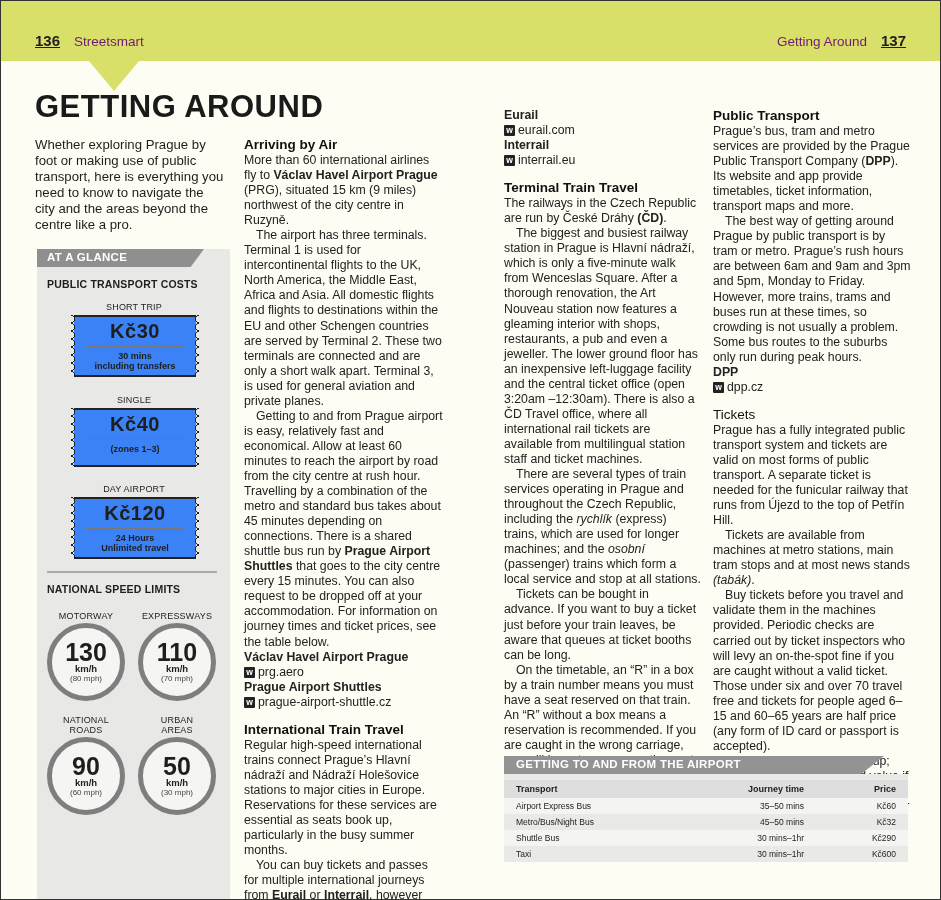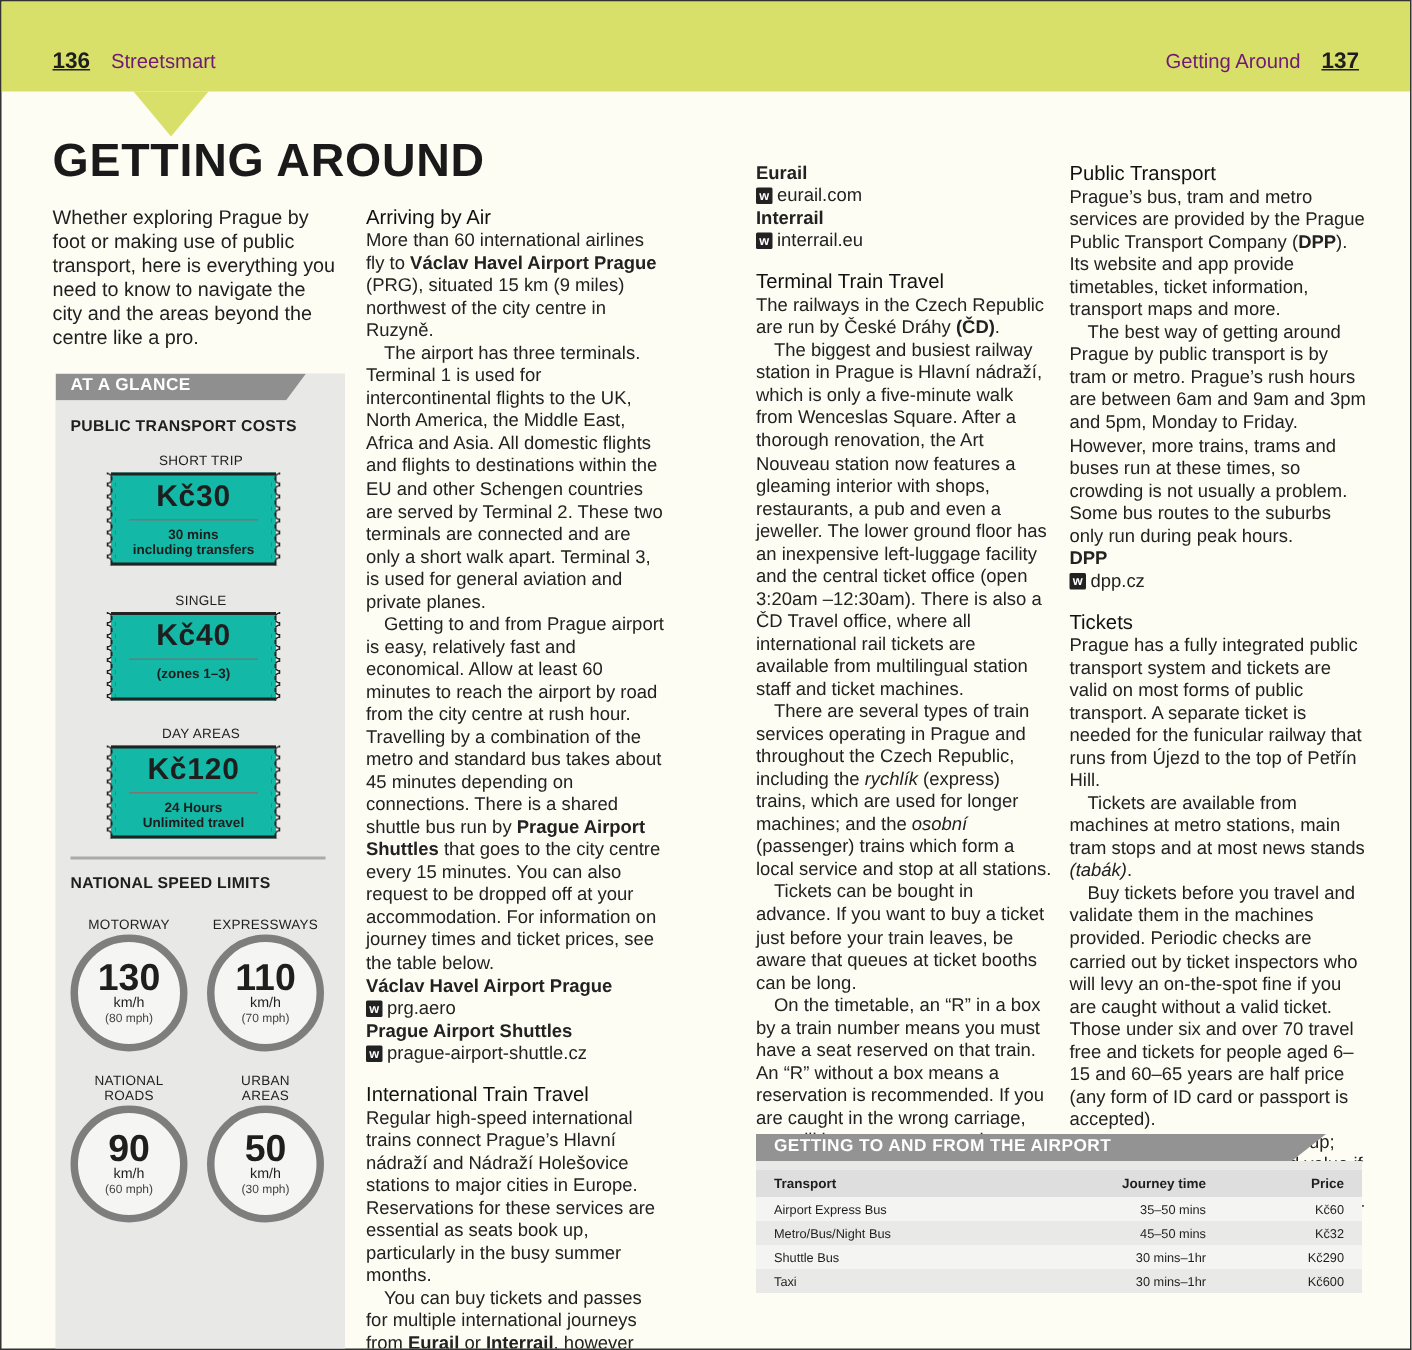--- a/index.html
+++ b/index.html
@@ -43,21 +43,21 @@
     background: #8f8f8f; color: #fff; font-weight: bold; font-size: 11.5px;
     padding: 2px 0 0 10px; letter-spacing: 0.3px;
     clip-path: polygon(0 0, 100% 0, 92% 100%, 0 100%);
   }
   .side-heading {
     position: absolute; left: 10px; font-size: 10.5px; font-weight: bold; letter-spacing: 0.2px;
   }
   .ticket-wrap { position: absolute; left: 37px; width: 120px; text-align: center; }
   .ticket-label { font-size: 9px; margin-bottom: 3px; letter-spacing: 0.2px; }
   .ticket {
-    position: relative; width: 110px; background: #14b8a6;
+    position: relative; width: 122px; background: #3b82f6;
     border-top: 2px solid #222; border-bottom: 2px solid #222;
     padding: 3px 8px 4px 8px;
   }
   .ticket::before, .ticket::after {
     content: ""; position: absolute; top: -2px; bottom: -2px; width: 6px;
     background:
       radial-gradient(circle at 0 50%, transparent 3px, #222 3px, #222 4px, transparent 4px) 0 0 / 6px 8px repeat-y;
   }
   .ticket::before { left: -3px; }
   .ticket::after { right: -3px; transform: scaleX(-1); }
@@ -68,28 +68,28 @@
     position: absolute; left: 10px; top: 322px; width: 170px; height: 2px; background: #aaa;
   }
   .speed-item { position: absolute; width: 84px; text-align: center; }
   .speed-label { font-size: 9px; line-height: 10px; letter-spacing: 0.2px; height: 22px; display:flex; align-items:flex-end; justify-content:center; margin-bottom: 2px;}
   .speed-sign {
     width: 78px; height: 78px; margin: 0 auto; border-radius: 50%;
     border: 5px solid #7e7e7e; background: #f5f5f3;
     display: flex; flex-direction: column; align-items: center; justify-content: center;
   }
   .speed-num { font-size: 25px; font-weight: bold; line-height: 24px; }
-  .speed-unit { font-size: 9.5px; font-weight: normal; line-height: 10px; }
+  .speed-unit { font-size: 9.5px; font-weight: bold; line-height: 10px; }
   .speed-mph { font-size: 8px; color: #444; line-height: 10px; }
 
   
   .col { position: absolute; font-size: 12.3px; line-height: 15.05px; color: #222; }
   .col p { margin: 0; }
   .col .indent { text-indent: 12px; }
-  .col h3 { font-size: 13.5px; font-weight: normal; line-height: 16px; color: #111; }
+  .col h3 { font-size: 13.5px; font-weight: bold; line-height: 16px; color: #111; }
   .col b { font-weight: bold; }
   .w-line { display: flex; align-items: center; }
   .w-icon {
     display: inline-flex; align-items: center; justify-content: center;
     width: 11px; height: 11px; background: #222; color: #fff;
     font-size: 8.5px; font-weight: bold; margin-right: 3px; border-radius: 1px; line-height: 11px;
   }
   .gap { height: 12px; }
   .ticket-h { font-weight: normal !important; }
 
@@ -143,21 +143,21 @@
   <div class="ticket-wrap" style="top:146px">
     <div class="ticket-label">SINGLE</div>
     <div class="ticket" style="padding-bottom:11px">
       <div class="ticket-price">Kč40</div>
       <div class="ticket-rule"></div>
       <div class="ticket-note">(zones 1–3)</div>
     </div>
   </div>
 
   <div class="ticket-wrap" style="top:235px">
-    <div class="ticket-label">DAY AREAS</div>
+    <div class="ticket-label">DAY AIRPORT</div>
     <div class="ticket">
       <div class="ticket-price">Kč120</div>
       <div class="ticket-rule"></div>
       <div class="ticket-note">24 Hours</div>
       <div class="ticket-note">Unlimited travel</div>
     </div>
   </div>
 
   <div class="side-divider"></div>
   <div class="side-heading" style="top:334px">NATIONAL SPEED LIMITS</div>

